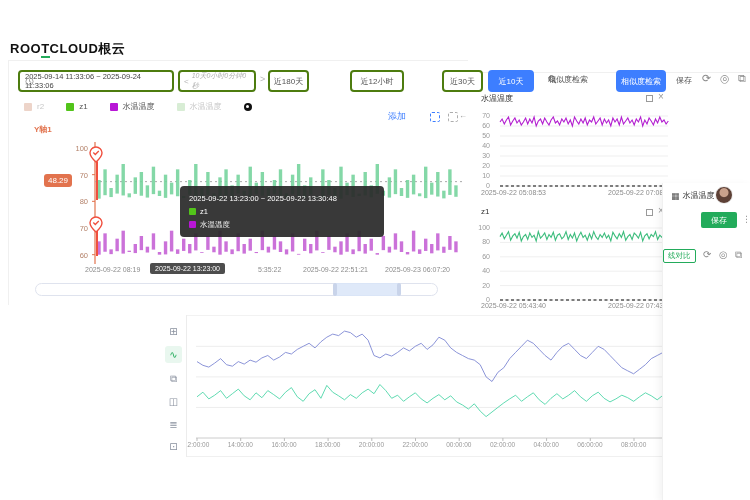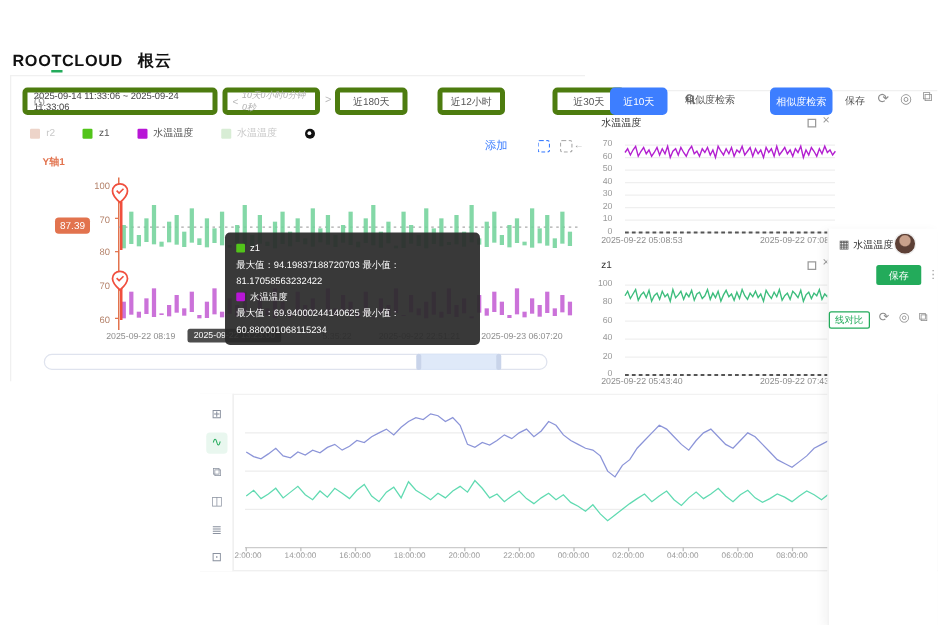--- a/index.html
+++ b/index.html
@@ -5,30 +5,30 @@
   * { margin:0; padding:0; box-sizing:border-box; }
   html,body { width:750px; height:500px; overflow:hidden; background:#fff;
     font-family:"Liberation Sans","DejaVu Sans",sans-serif; }
   #app { position:relative; width:750px; height:500px; background:#fff; }
   .abs { position:absolute; }
   .hairline { background:#f0f0f0; }
 
   
   .logo { left:10px; top:40px; font-size:13px; font-weight:bold; color:#111; letter-spacing:.5px;}
   .logo .t { border-bottom:2px solid #23ab5b; }
-  .logo .cn { margin-left:12px; }
-
-  
-  .ctl { height:22px; border:4px solid #4d7c0f; border-radius:4px; background:#fff;
+  .logo .cn { margin-left:0; }
+
+  
+  .ctl { height:22px; border:2px solid #4d7c0f; border-radius:4px; background:#fff;
          display:flex; align-items:center; font-size:8px; color:#444; }
   .daterange { left:18px; top:70px; width:156px; padding:0 5px; justify-content:space-between;}
   .durbox { left:178px; top:70px; width:78px; padding:0 4px; color:#b5b5b5; }
   .durbox .dur { font-style:italic; font-size:7px; margin-left:3px; color:#b0b0b0;}
   .navnext { left:260px; top:74px; font-size:9px; color:#b5b5b5; }
-  .qbtn { top:70px; width:58px; justify-content:center; color:#555; cursor:pointer;}
+  .qbtn { top:70px; width:41px; justify-content:center; color:#555; cursor:pointer;}
   .qbtn.active { background:#3d7eff; border-color:#3d7eff; color:#fff; }
   .simsearch { left:548px; top:74px; display:flex; align-items:center; font-size:8px; color:#555; gap:3px;}
   .anomaly { left:616px; top:70px; width:50px; height:22px; background:#3d7eff; color:#fff;
              border-radius:4px; display:flex; align-items:center; justify-content:center; font-size:8px;}
   .savetxt { left:676px; top:75px; font-size:8px; color:#555; }
   .topicon { top:72px; font-size:11px; color:#8c8c8c; }
 
   
   .legend { left:24px; top:101px; display:flex; align-items:center; gap:22px; }
   .lgitem { display:flex; align-items:center; gap:5px; font-size:8px; color:#555; }
@@ -159,21 +159,21 @@
         <span>水温温度</span>
       </span>
     <span class="lgdot"></span>
   </div>
 
   <div class="abs yaxis-label">Y轴1</div>
   <div class="abs addlink">添加</div>
   <div class="abs selbox" style="left:430px"></div>
   <div class="abs selbox gray" style="left:448px"></div>
   <div class="abs undoarrow">←</div>
-  <div class="abs marker-badge">87.39</div>
+  <div class="abs marker-badge">48.29</div>
   <svg id="main-svg" style="left:88px;top:140px" width="380" height="128">
       <line x1="7" y1="2" x2="7" y2="124" stroke="#e2734e" stroke-width="1.2"></line>
       <line x1="4" y1="8" x2="7" y2="8" stroke="#e2734e"></line>
       <line x1="4" y1="34.67" x2="7" y2="34.67" stroke="#e2734e"></line>
       <line x1="4" y1="61.339999999999996" x2="7" y2="61.339999999999996" stroke="#e2734e"></line>
       <line x1="4" y1="88.00999999999999" x2="7" y2="88.00999999999999" stroke="#e2734e"></line>
       <line x1="4" y1="114.67999999999999" x2="7" y2="114.67999999999999" stroke="#e2734e"></line>
       <line x1="7" y1="41.630869999999994" x2="376" y2="41.630869999999994" stroke="#aaa" stroke-width="1" stroke-dasharray="2,3"></line>
       <line x1="11" y1="40.004" x2="11" y2="58.672999999999995" stroke="#74d39c" stroke-width="3.4" opacity="0.88"></line>
       <line x1="17.05" y1="29.336" x2="17.05" y2="55.20590000000001" stroke="#74d39c" stroke-width="3.4" opacity="0.88"></line>
@@ -307,24 +307,23 @@
       <path d="M4.3 6.5 L6.3 8.5 L9.8 5" fill="none" stroke="#f04f3e" stroke-width="1.3"></path>
     </svg>
 
   <div class="mxlab" style="left:85px;top:266px">2025-09-22 08:19</div>
   <div class="abs xtag">2025-09-22 13:23:00</div>
   <div class="mxlab" style="left:258px;top:266px">5:35:22</div>
   <div class="mxlab" style="left:303px;top:266px">2025-09-22 22:51:21</div>
   <div class="mxlab" style="left:385px;top:266px">2025-09-23 06:07:20</div>
 
   <div class="abs tooltip">
+    <div>2025-09-22 13:23:00 ~ 2025-09-22 13:30:48</div>
     <div><span class="tt-sq" style="background: rgb(82, 196, 26);"></span><span>z1</span></div>
-    <div><span>最大值：</span><span>94.19837188720703</span> <span>最小值：</span><span>81.17058563232422</span></div>
     <div><span class="tt-sq" style="background: rgb(184, 22, 214);"></span><span>水温温度</span></div>
-    <div><span>最大值：</span><span>69.94000244140625</span> <span>最小值：</span><span>60.880001068115234</span></div>
   </div>
 
   <div class="abs brush"></div>
   <div class="abs brush-sel"></div>
   <div class="abs brush-h" style="left:333px"></div>
   <div class="abs brush-h" style="left:397px"></div>
 
   <div class="abs ptitle" style="left:481px;top:93px">水温温度</div>
   <div class="abs picon" style="left:646px;top:95px"></div>
   <div class="abs pclose" style="left:658px;top:93px">×</div>

